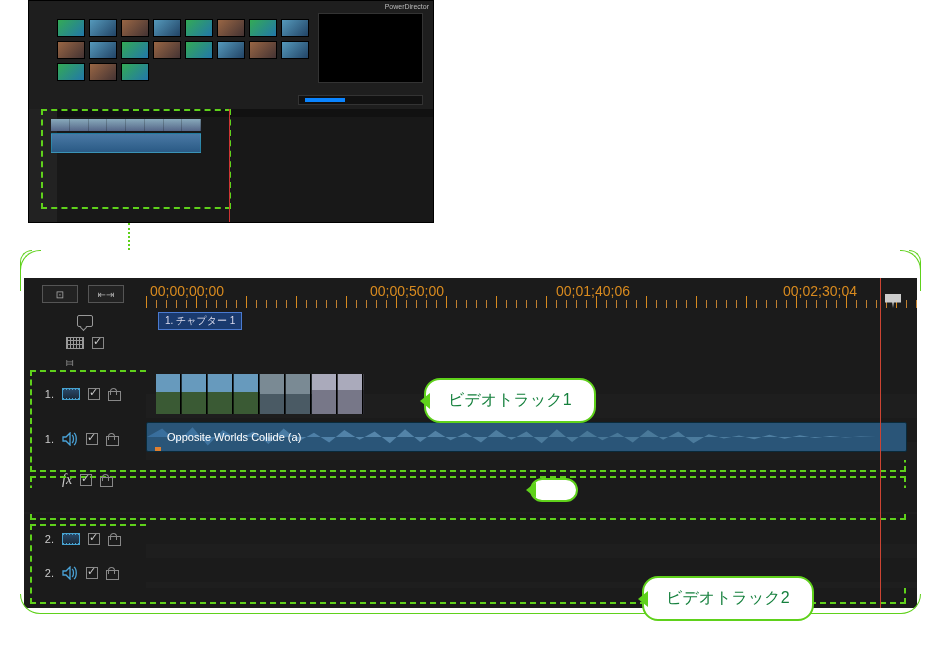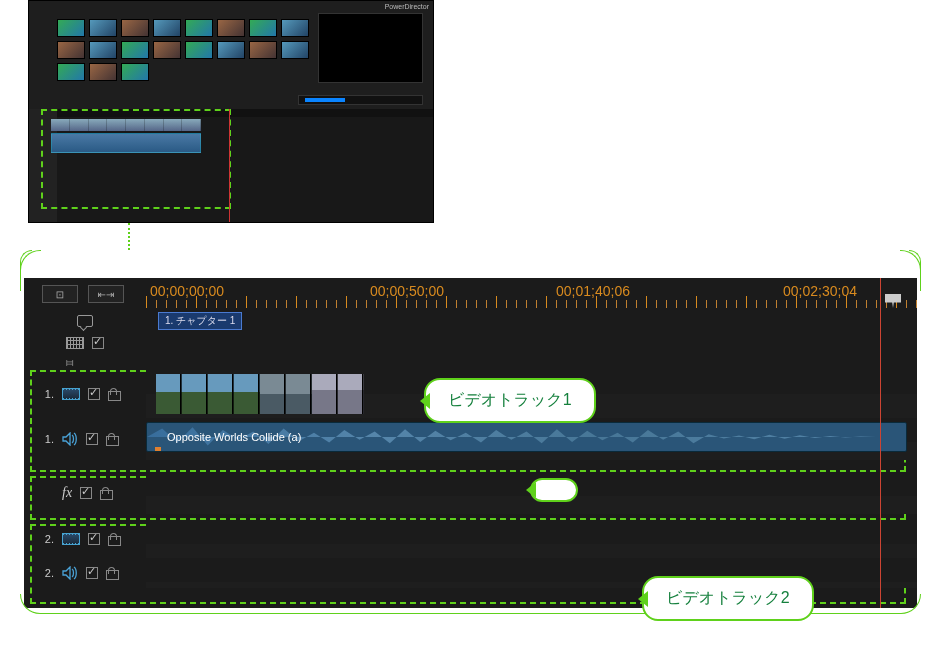--- a/index.html
+++ b/index.html
@@ -72,21 +72,21 @@
 .razor-ic{color:#888; font-size:12px;}
 
 .tracks-area{ position:relative;}
 .dash-box{ position:absolute; border:2px dashed #5fd11b; pointer-events:none;}
 .dash1{ left:6px; top:0; width:876px; height:102px;}
 .dash2{ left:6px; top:106px; width:876px; height:44px;}
 .dash3{ left:6px; top:154px; width:876px; height:80px;}
 
 .track-row{ height:48px; display:flex;}
 .track-row.short{height:30px;}
-.track-row.fx{height:42px;}
+.track-row.fx{height:42px;flex-direction:column;}
 .track-head{ width:122px; display:flex; align-items:center; gap:8px; padding-left:18px; color:#ccc; font-size:11px;}
 .track-head .num{ width:12px; text-align:right;}
 .vid-ic{ width:18px; height:12px; border:1px solid #47a3d1; background:linear-gradient(#2a4a6a,#1a2a3a); position:relative;}
 .vid-ic::before,.vid-ic::after{content:"";position:absolute;left:0;right:0;height:2px;background:repeating-linear-gradient(90deg,#47a3d1 0 1px,transparent 1px 3px);}
 .vid-ic::before{top:-1px;} .vid-ic::after{bottom:-1px;}
 .aud-ic{ width:16px; height:14px; position:relative;}
 .aud-ic svg{width:16px;height:14px;}
 .fx-ic{ font-style:italic; font-family:Georgia,serif; color:#ccc; font-size:14px;}
 .lock-ic{ width:11px;height:13px; position:relative;}
 .lock-ic::before{content:"";position:absolute;bottom:0;left:0;width:11px;height:8px;border:1px solid #888;}

